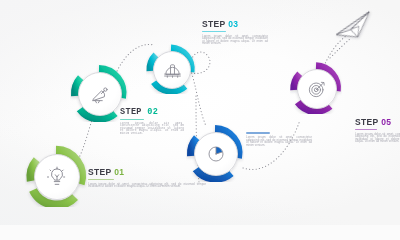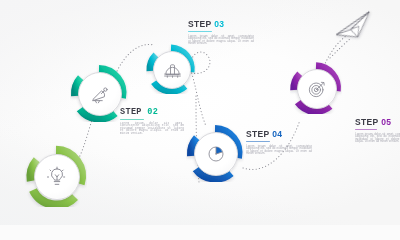--- a/index.html
+++ b/index.html
@@ -111,20 +111,28 @@
           <path d="M9 17h6"></path>
             <path d="M10 20h4"></path>
           <path d="M12 3a6 6 0 0 0-3.6 10.8c.5.4.8 1 .9 1.6h5.4c.1-.6.4-1.2.9-1.6A6 6 0 0 0 12 3z"></path>
           <path d="M12 1.2v1.2M4.4 4.4l.9.9M1.6 12h1.2M19.2 12h1.2M18.7 4.4l-.9.9"></path>
           <path d="M10.2 9.6 12 12l1.8-2.4"></path>
             <path d="M12 12v3"></path>
         </svg>
       </div>
     </div>
   </div>
+  <div class="txt" style="left:88px;top:168px;width:118px;">
+    <div class="step-head">
+      <span>STEP</span>
+      <span class="num" style="color:#7cb342">01</span>
+    </div>
+    <div class="rule" style="width:26px;background:#7cb342"></div>
+    <div class="body">Lorem ipsum dolor sit amet, consectetur adipiscing elit, sed do eiusmod tempor incididunt ut labore et dolore magna aliqua. Ut enim ad minim veniam.</div>
+  </div>
 
   <div class="node" style="left:70px;top:64px;">
     <div class="ring-wrap">
       <svg class="ring-svg" width="58" height="58" viewBox="0 0 58 58">
         <defs>
           <linearGradient id="g2" x1="0" y1="1" x2="1" y2="0">
             <stop offset="0%" stop-color="#00897b"></stop>
               <stop offset="50%" stop-color="#00b894"></stop>
               <stop offset="100%" stop-color="#2bd8ae"></stop>
           </linearGradient>
@@ -175,21 +183,21 @@
         <svg width="19" height="19" viewBox="0 0 24 24" fill="none" stroke="#8a8a94" stroke-width="1.1" stroke-linecap="round" stroke-linejoin="round">
           <path d="M3.5 16.5a8.5 8.5 0 0 1 17 0z"></path>
           <path d="M9.5 16.5V6.2a1.4 1.4 0 0 1 1.4-1.4h2.2a1.4 1.4 0 0 1 1.4 1.4v10.3"></path>
           <path d="M2 16.5h20"></path>
             <path d="M2 19h20"></path>
           <path d="M5.5 19v1.6M12 19v1.6M18.5 19v1.6"></path>
         </svg>
       </div>
     </div>
   </div>
-  <div class="txt" style="left:188px;top:20px;width:66px;">
+  <div class="txt" style="left:202px;top:20px;width:66px;">
     <div class="step-head">
       <span>STEP</span>
       <span class="num" style="color:#00bcd4">03</span>
     </div>
     <div class="rule" style="width:24px;background:#00bcd4"></div>
     <div class="body">Lorem ipsum dolor sit amet, consectetur adipiscing elit, sed do eiusmod tempor incididunt ut labore et dolore magna aliqua. Ut enim ad minim veniam.</div>
   </div>
 
   <div class="node" style="left:186px;top:124px;">
     <div class="ring-wrap">
@@ -211,24 +219,20 @@
         <svg width="20" height="20" viewBox="0 0 24 24">
           <circle cx="12" cy="12" r="8.4" fill="none" stroke="#8a8a94" stroke-width="1.05"></circle>
           <path d="M12 12 L12 3.6 A8.4 8.4 0 0 1 19.4 9.6 Z" fill="#1565c0" stroke="none"></path>
           <path d="M12 12 L12 3.6 M12 12 L19.4 9.6" stroke="#8a8a94" stroke-width="1.05" fill="none"></path>
           <circle cx="12" cy="12" r="0.9" fill="#8a8a94"></circle>
         </svg>
       </div>
     </div>
   </div>
   <div class="txt" style="left:246px;top:130px;width:66px;">
-    <div class="step-head">
-      <span>STEP</span>
-      <span class="num" style="color:#1565c0">04</span>
-    </div>
     <div class="rule" style="width:24px;background:#1565c0"></div>
     <div class="body">Lorem ipsum dolor sit amet, consectetur adipiscing elit, sed do eiusmod tempor incididunt ut labore et dolore magna aliqua. Ut enim ad minim veniam.</div>
   </div>
 
   <div class="node" style="left:290px;top:62px;">
     <div class="ring-wrap">
       <svg class="ring-svg" width="52" height="52" viewBox="0 0 52 52">
         <defs>
           <linearGradient id="g5" x1="0" y1="1" x2="1" y2="0">
             <stop offset="0%" stop-color="#6a1b9a"></stop>

